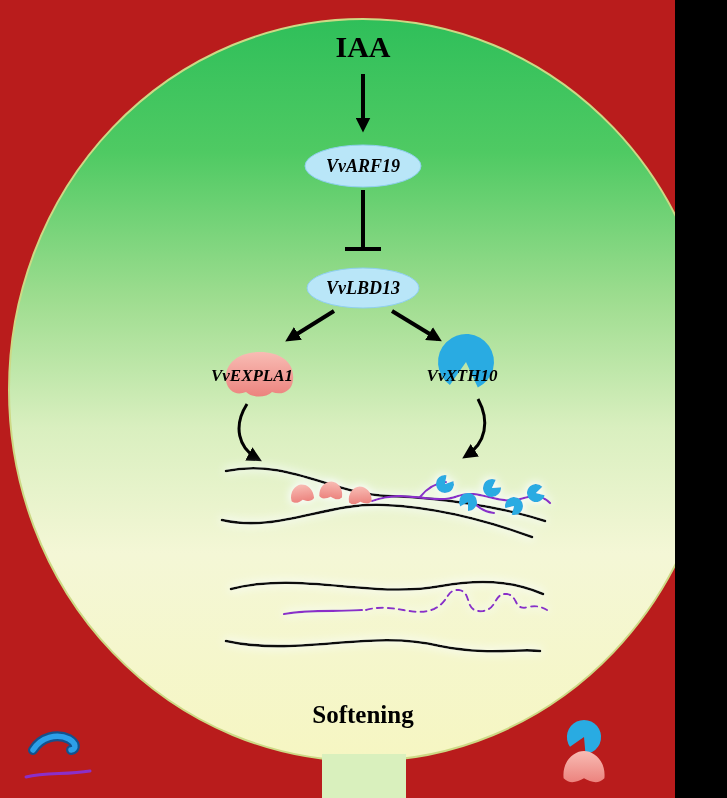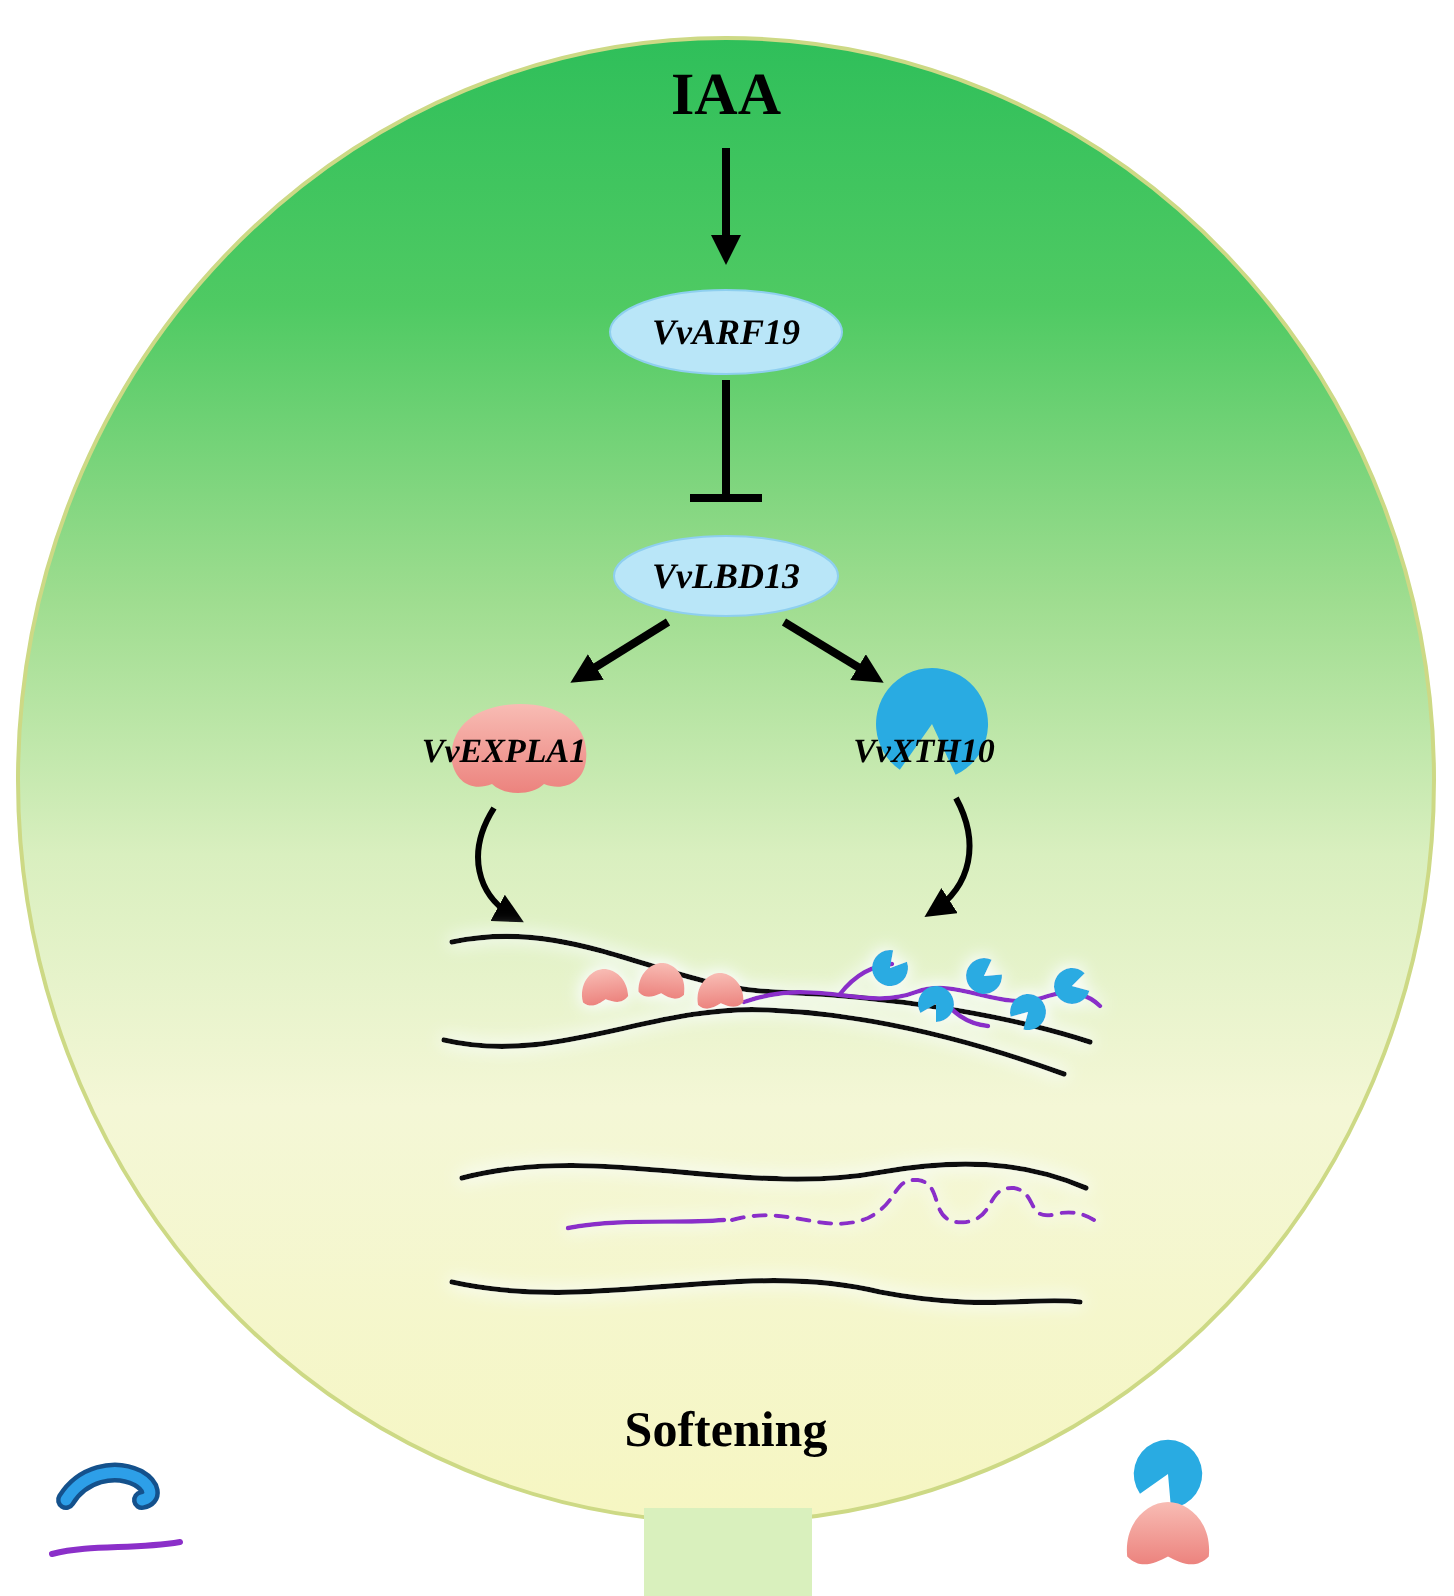--- a/index.html
+++ b/index.html
@@ -1,16 +1,16 @@
 <!DOCTYPE html>
 <html><head>
 <meta charset="utf-8">
 <style>
   html,body{margin:0;padding:0;background:#000;}
-  .stage{position:relative;width:727px;height:798px;background:#ffffff;overflow:hidden;}
+  .stage{position:relative;width:675px;height:798px;background:#b91c1c;overflow:hidden;}
   svg{display:block;}
   .fiber{fill:none;stroke:#0d0d0d;stroke-width:2.6;stroke-linecap:round;}
   .xg{fill:none;stroke-width:2.2;stroke-linecap:round;}
   .xg-dashed{fill:none;stroke-width:2;stroke-linecap:round;stroke-dasharray:6 5;}
   .arrow{fill:none;stroke:#000;}
   .big-text{font-family:"Liberation Serif",serif;font-weight:700;font-size:30px;fill:#000;text-anchor:middle;}
   .soft-text{font-family:"Liberation Serif",serif;font-weight:700;font-size:25px;fill:#000;text-anchor:middle;}
   .gene-text{font-family:"Liberation Serif",serif;font-style:italic;font-weight:700;font-size:18px;fill:#000;text-anchor:middle;}
   .gene-text-sm{font-family:"Liberation Serif",serif;font-style:italic;font-weight:700;font-size:17px;fill:#000;text-anchor:middle;}
 </style>

